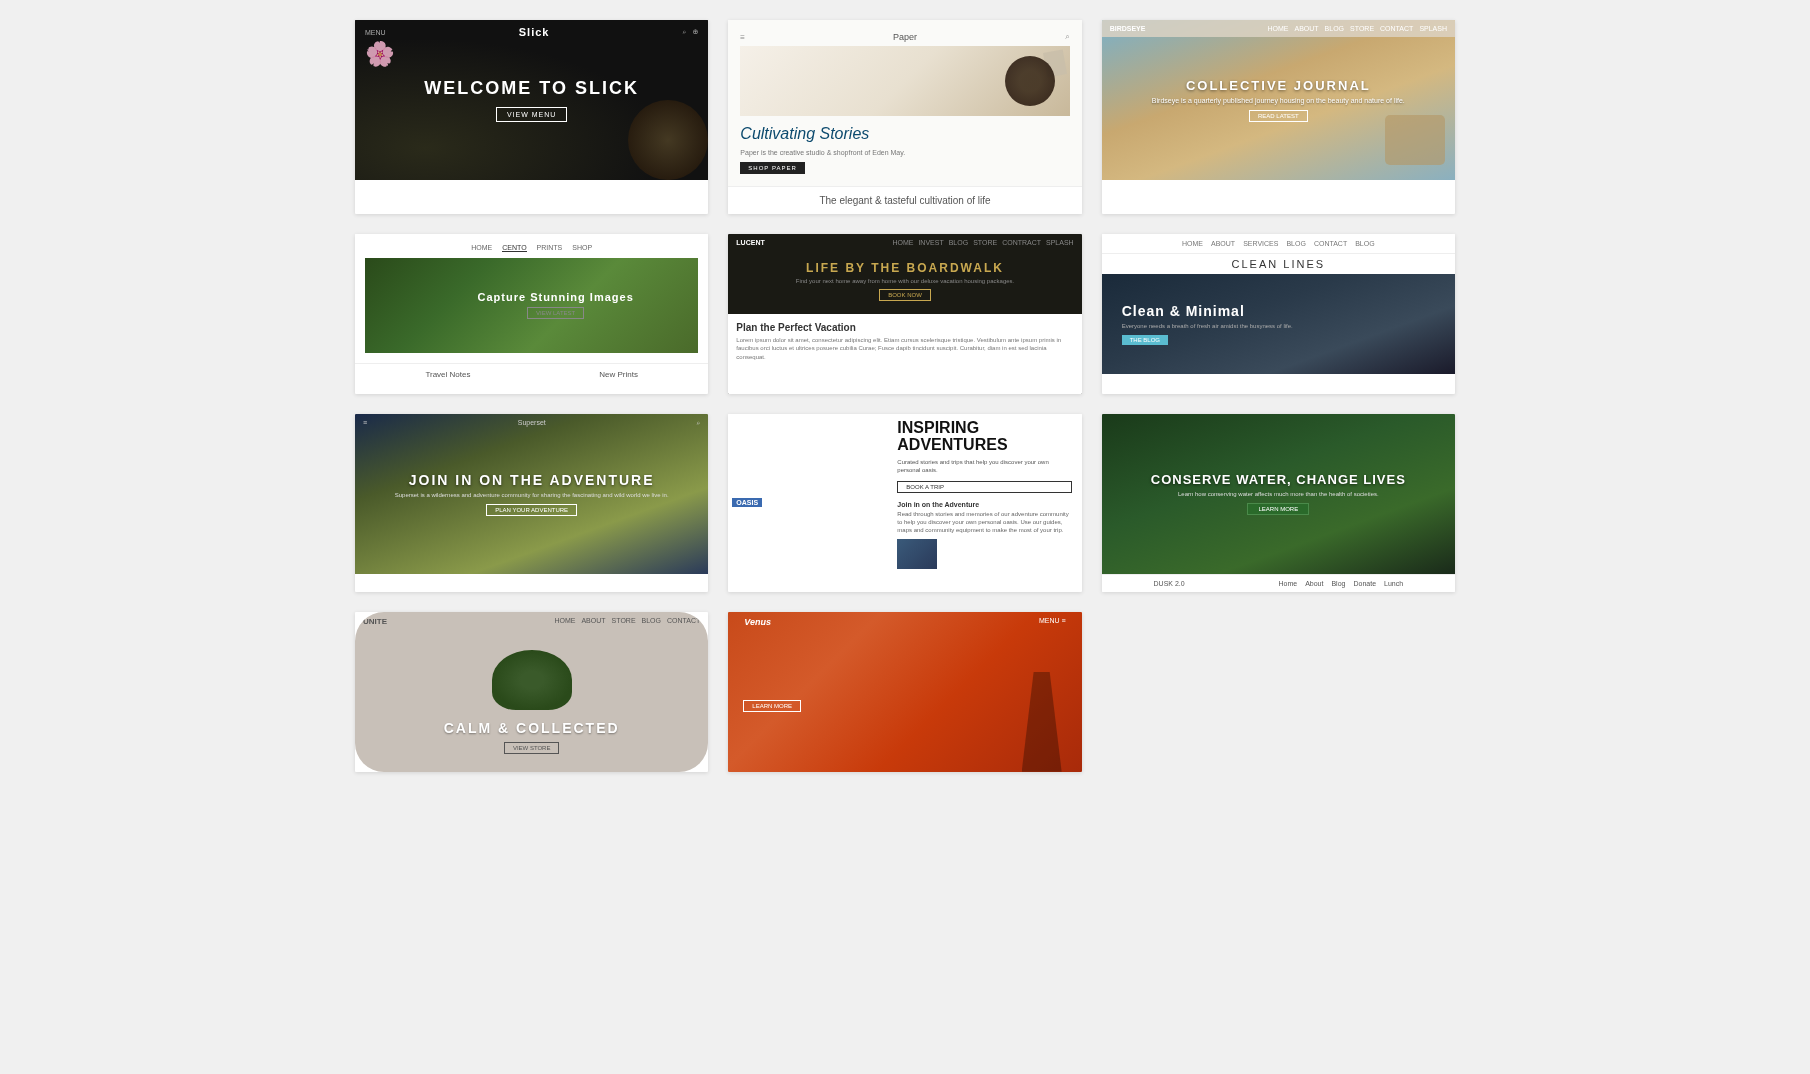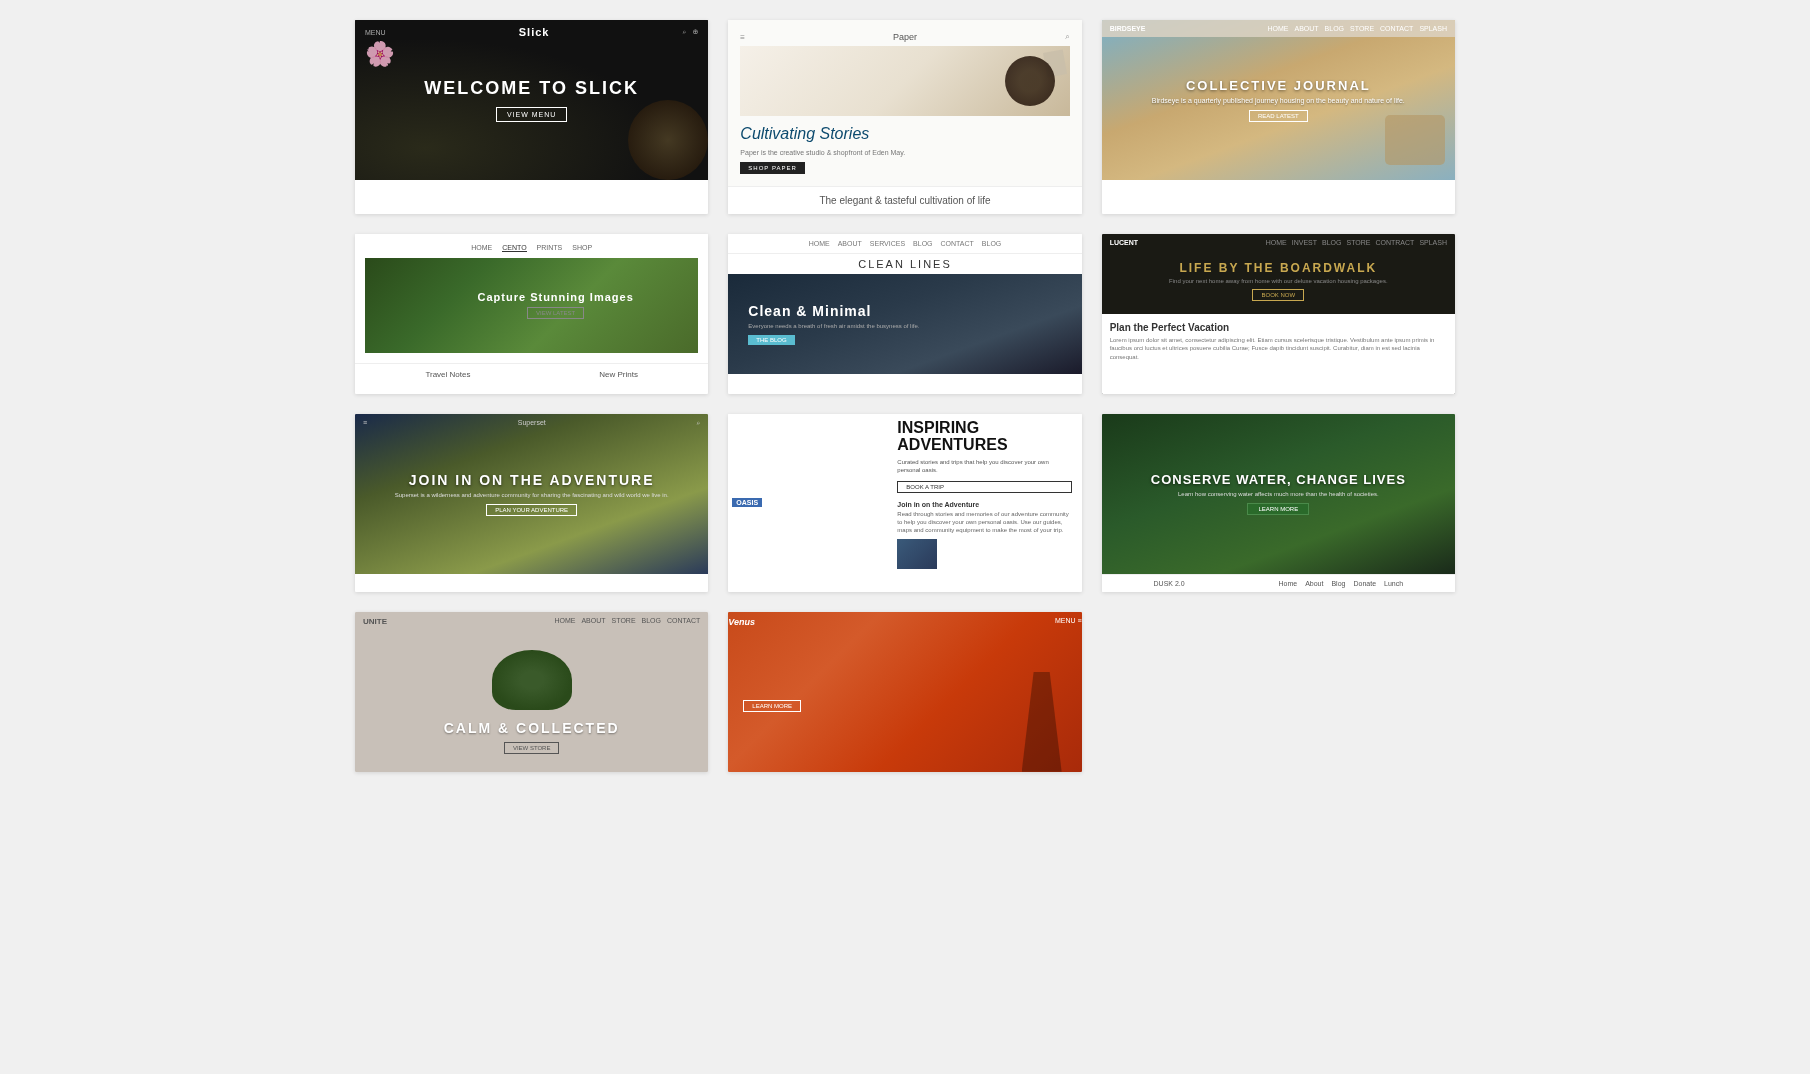--- a/index.html
+++ b/index.html
@@ -486,20 +486,21 @@
       padding: 5px;
       font-size: 7px;
       color: #555;
       border-top: 1px solid #eee;
       background: #fff;
     }
     
     .unite-preview {
       background: #d8d0c8;
       position: relative;
+      border-radius: 29px;
     }
     .unite-preview .unite-nav {
       position: absolute; top:0; left:0; right:0;
       display:flex; justify-content: space-between;
       padding: 5px 8px;
       font-size: 7px; color:#555;
     }
     .unite-preview .unite-nav .brand {
       font-weight: bold;
       font-size: 8px;
@@ -528,21 +529,21 @@
       padding: 2px 8px;
     }
     
     .venus-preview {
       background: linear-gradient(135deg, #c84a1a 0%, #d45a2a 30%, #c83a0a 60%, #a82a0a 100%);
       position: relative;
     }
     .venus-preview .venus-nav {
       position: absolute; top:0; left:0; right:0;
       display:flex; justify-content: space-between;
-      padding: 5px 0;
+      padding: 5px 16px;
       font-size: 7px; color:#fff;
     }
     .venus-preview .venus-hero-text {
       color: #fff;
       font-size: 14px;
       font-weight: bold;
       letter-spacing: 1px;
       text-align: left;
       padding-left: 15px;
       line-height: 1.2;
@@ -651,39 +652,20 @@
         </div>
       </div>
     </div>
     <div class="cento-footer">
       <span>Travel Notes</span>
       <span>New Prints</span>
     </div>
   </div>
 
   <div class="card">
-    <div class="card-preview cleanlines-preview" style="height:auto;">
-      <div class="cleanlines-nav">
-        <span>HOME</span>
-        <span>ABOUT</span>
-        <span>SERVICES</span>
-        <span>BLOG</span>
-        <span>CONTACT</span>
-        <span>BLOG</span>
-      </div>
-      <div class="cleanlines-title">CLEAN LINES</div>
-      <div class="cleanlines-hero">
-        <div class="cleanlines-hero-title">Clean &amp; Minimal</div>
-        <div class="cleanlines-hero-desc">Everyone needs a breath of fresh air amidst the busyness of life.</div>
-        <div class="mini-btn cleanlines-hero-btn">THE BLOG</div>
-      </div>
-    </div>
-  </div>
-
-  <div class="card">
     <div class="card-preview lucent-preview" style="flex-direction:column;justify-content:flex-start;">
       <div class="lucent-nav">
         <span style="color:#fff;font-weight:bold;">LUCENT</span>
         <div style="display:flex;gap:5px;">
           <span>HOME</span>
           <span>INVEST</span>
           <span>BLOG</span>
           <span>STORE</span>
           <span>CONTRACT</span>
           <span>SPLASH</span>
@@ -695,20 +677,39 @@
         <div class="mini-btn lucent-btn">BOOK NOW</div>
       </div>
       <div class="lucent-bottom">
         <div class="lucent-bottom-title">Plan the Perfect Vacation</div>
         <div class="lucent-bottom-text">Lorem ipsum dolor sit amet, consectetur adipiscing elit. Etiam cursus scelerisque tristique. Vestibulum ante ipsum primis in faucibus orci luctus et ultrices posuere cubilia Curae; Fusce dapib tincidunt suscipit. Curabitur, diam in est sed lacinia consequat.</div>
       </div>
     </div>
   </div>
 
   <div class="card">
+    <div class="card-preview cleanlines-preview" style="height:auto;">
+      <div class="cleanlines-nav">
+        <span>HOME</span>
+        <span>ABOUT</span>
+        <span>SERVICES</span>
+        <span>BLOG</span>
+        <span>CONTACT</span>
+        <span>BLOG</span>
+      </div>
+      <div class="cleanlines-title">CLEAN LINES</div>
+      <div class="cleanlines-hero">
+        <div class="cleanlines-hero-title">Clean &amp; Minimal</div>
+        <div class="cleanlines-hero-desc">Everyone needs a breath of fresh air amidst the busyness of life.</div>
+        <div class="mini-btn cleanlines-hero-btn">THE BLOG</div>
+      </div>
+    </div>
+  </div>
+
+  <div class="card">
     <div class="card-preview superset-preview">
       <div class="superset-nav">
         <span>≡</span>
         <span>Superset</span>
         <span>⌕</span>
       </div>
       <div class="superset-hero-text">JOIN IN ON THE ADVENTURE</div>
       <div class="superset-desc">Superset is a wilderness and adventure community for sharing the fascinating and wild world we live in.</div>
       <div class="mini-btn superset-btn">PLAN YOUR ADVENTURE</div>
     </div>

